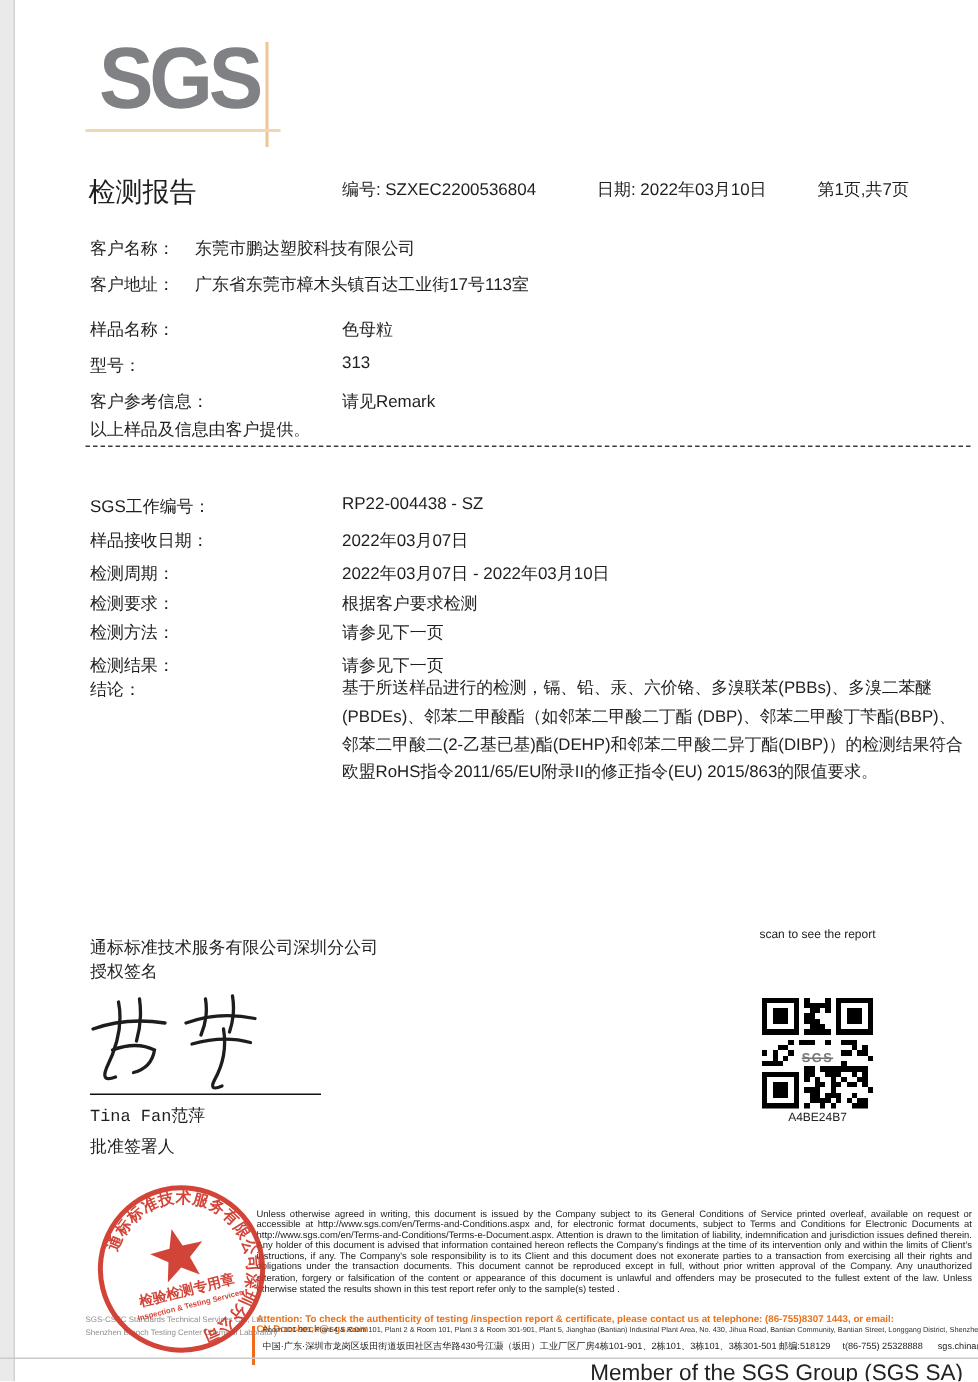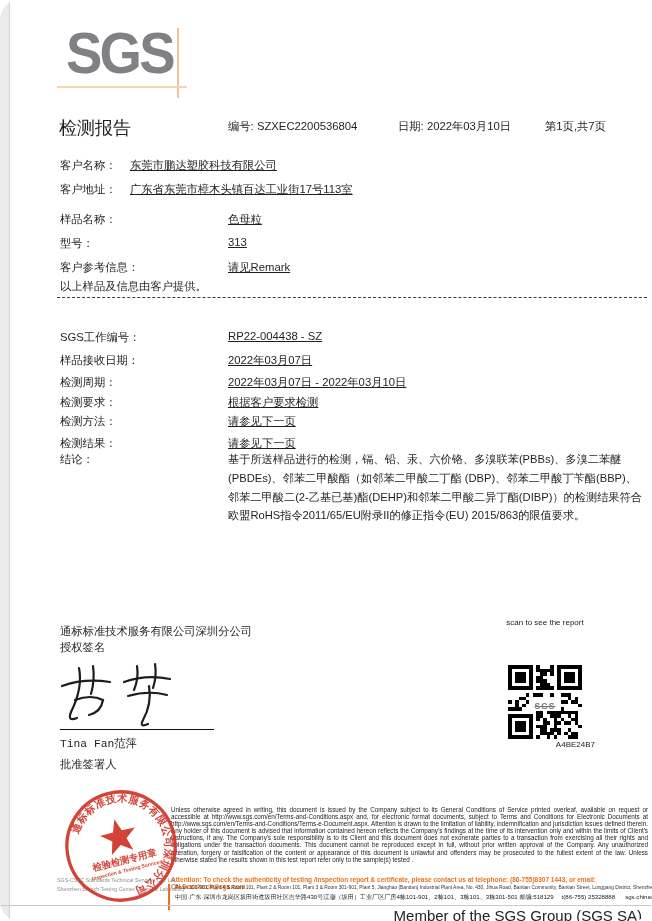--- a/index.html
+++ b/index.html
@@ -1,49 +1,49 @@
 <!DOCTYPE html>
 <html><head>
 <meta charset="utf-8">
 <style>
   html,body{margin:0;padding:0;background:#fff;}
   .page{position:relative;width:652px;height:921px;background:#fff;overflow:hidden;
-        font-family:"Liberation Sans",sans-serif;color:#1f1f1f;border-radius:20px;}
+        font-family:"Liberation Sans",sans-serif;color:#1f1f1f;}
   .edge{position:absolute;left:0;top:0;width:9px;height:921px;background:#eaeaea;border-right:1px solid #d2d2d2;}
   
   .sgs-logo{position:absolute;left:66px;top:24px;font-size:58px;font-weight:700;color:#7f8184;
             letter-spacing:-3px;line-height:1;transform:scaleX(.94);transform-origin:left;}
   .logo-vline{position:absolute;left:177px;top:28px;width:2px;height:70px;background:#edc497;}
   .logo-hline{position:absolute;left:57px;top:86px;width:130px;height:2px;background:#f2d6b0;}
   
   .hdr{position:absolute;top:119px;left:0;width:652px;}
   .hdr .title{position:absolute;left:59px;top:-3px;font-size:18px;font-weight:400;}
   .hdr .h2{position:absolute;font-size:11.3px;}
   .hdr .p-no{left:228px;} .hdr .p-date{left:398px;} .hdr .p-page{left:545px;}
   
   .frow{position:absolute;left:60px;right:8px;height:16px;font-size:11.3px;}
   .flabel{position:absolute;left:0;white-space:nowrap;}
-  .fvalue{position:absolute;white-space:nowrap;text-decoration:underline;}
+  .fvalue{position:absolute;white-space:nowrap;}
   .c1{left:70px;} .c2{left:168px;}
   .sep-dash{position:absolute;left:57px;top:297px;width:590px;border-top:1px dashed #3a3a3a;}
   .conclusion-text{position:absolute;left:228px;top:450px;width:416px;font-size:11.2px;line-height:18.8px;}
   
   .sig-company{position:absolute;left:60px;top:624px;font-size:11.3px;}
   .sig-auth{position:absolute;left:60px;top:640px;font-size:11.3px;}
   .sig-svg{position:absolute;left:58px;top:660px;}
   .sig-line{position:absolute;left:60px;top:729px;width:154px;border-top:1.5px solid #111;}
   .sig-name{position:absolute;left:60px;top:736px;font-size:11.3px;font-family:Liberation Mono, monospace;}
   .sig-title{position:absolute;left:60px;top:757px;font-size:11.3px;}
   
   .qr-caption{position:absolute;left:495px;top:618px;width:100px;text-align:center;font-size:8px;color:#222;}
   .qr-box{position:absolute;left:508px;top:665px;width:74px;height:74px;background:#fff;}
   .qr-center{position:absolute;left:508px;top:695px;width:74px;text-align:center;z-index:3;}
   .qr-center span{background:#fff;color:#777;font-size:8.5px;font-weight:700;letter-spacing:1px;
                   padding:0 2px;text-decoration:line-through;}
-  .qr-code-text{position:absolute;left:495px;top:740px;width:100px;text-align:right;font-size:8px;color:#222;}
+  .qr-code-text{position:absolute;left:495px;top:740px;width:100px;text-align:center;font-size:8px;color:#222;}
   
   .stamp{position:absolute;left:62px;top:787px;width:118px;height:118px;z-index:6;
          transform:rotate(-14deg);opacity:.92;}
   
   .company-gray{position:absolute;left:57px;font-size:5.3px;color:#8f8f8f;white-space:nowrap;z-index:2;}
   .disclaimer{position:absolute;left:171px;top:806px;width:477px;font-size:6.3px;line-height:7.1px;
               color:#1c1c1c;text-align:justify;}
   .attention{position:absolute;left:171px;top:876px;width:477px;font-size:6.5px;line-height:7.3px;
              font-weight:700;color:#e8731c;}
   .addr-divider{position:absolute;left:168px;top:884px;width:2px;height:26px;background:#f26b1d;}

